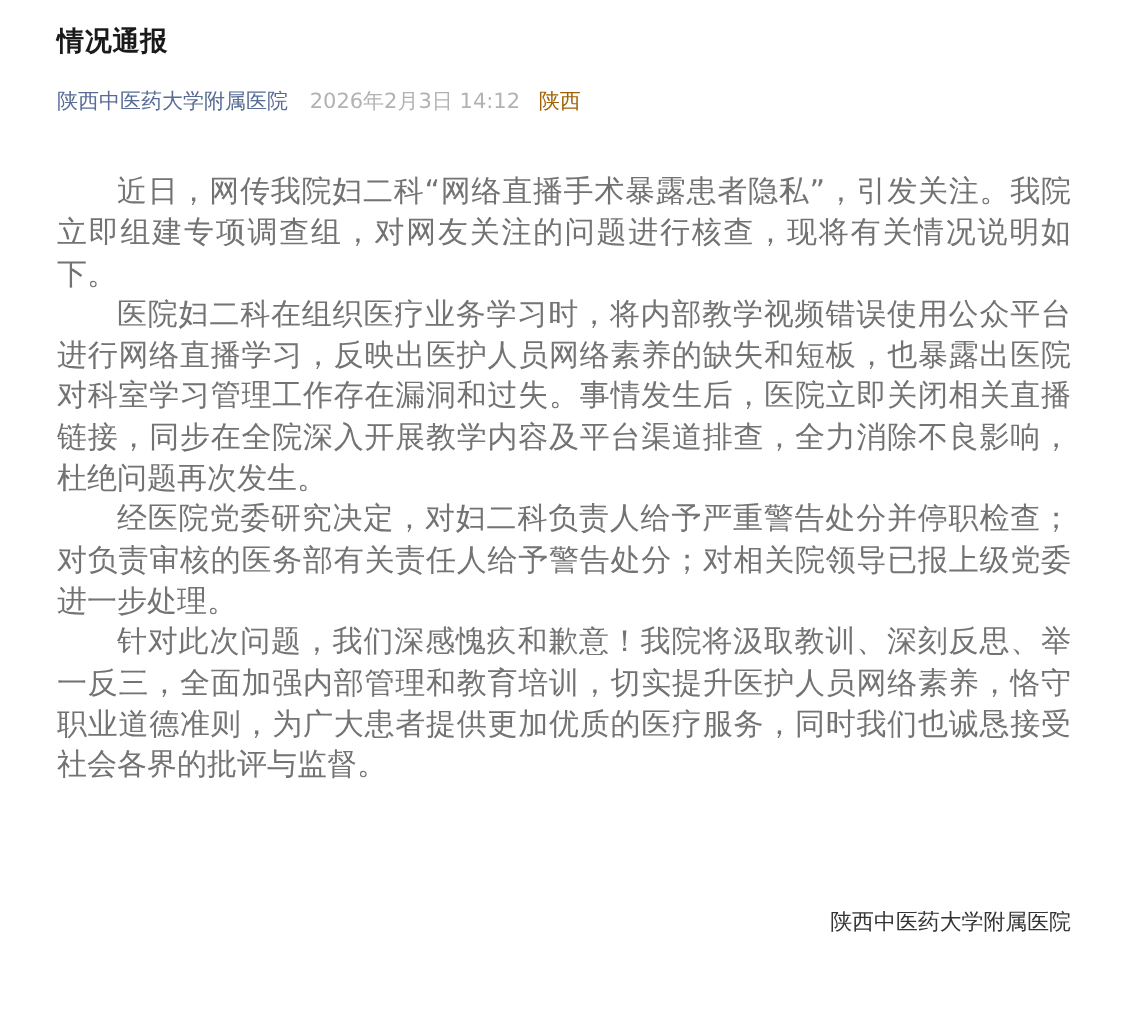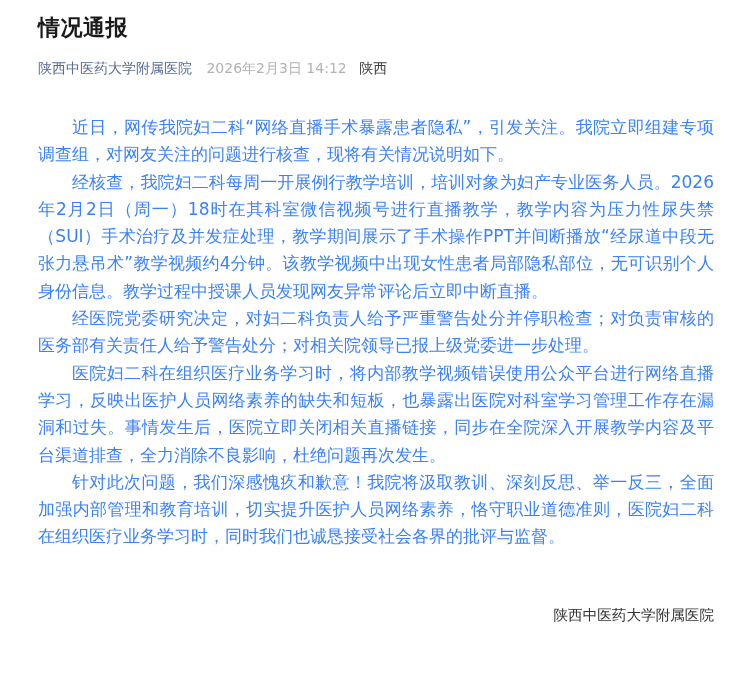--- a/index.html
+++ b/index.html
@@ -18,21 +18,21 @@
       position: relative;
       width: 750px;
       height: 680px;
       box-sizing: border-box;
       padding: 0 27px 0 27px;
     }
     .title {
       position: absolute;
       left: 38px;
       top: 14px;
-      font-size: 22px;
+      font-size: 18px;
       font-weight: bold;
       color: #1a1a1a;
       letter-spacing: 0.5px;
       margin: 0;
       line-height: 28px;
     }
     .meta {
       position: absolute;
       left: 38px;
       top: 58px;
@@ -42,30 +42,30 @@
     }
     .meta .author {
       color: #576b95;
       margin-right: 10px;
     }
     .meta .time {
       color: #b2b2b2;
       margin-right: 8px;
     }
     .meta .loc {
-      color: #404040;
+      color: #a16207;
     }
     .content {
       position: absolute;
       left: 38px;
       top: 114px;
       width: 676px;
-      font-size: 17px;
+      font-size: 20px;
       line-height: 27.3px;
-      color: #3b82f6;
+      color: #737373;
       text-align: justify;
     }
     .content p {
       margin: 0;
       text-indent: 2em;
     }
     .signature {
       position: absolute;
       right: 36px;
       top: 602px;
@@ -85,22 +85,21 @@
   <h1 class="title">情况通报</h1>
 
   <div class="meta">
     <span class="author">陕西中医药大学附属医院</span>
     <span class="time">2026年2月3日 14:12</span>
     <span class="loc">陕西</span>
   </div>
 
   <div class="content">
     <p>近日，网传我院妇二科“网络直播手术暴露患者隐私”，引发关注。我院立即组建专项调查组，对网友关注的问题进行核查，现将有关情况说明如下。</p>
-    <p>经核查，我院妇二科每周一开展例行教学培训，培训对象为妇产专业医务人员。2026年2月2日（周一）18时在其科室微信视频号进行直播教学，教学内容为压力性尿失禁（SUI）手术治疗及并发症处理，教学期间展示了手术操作PPT并间断播放“经尿道中段无张力悬吊术”教学视频约4分钟。该教学视频中出现女性患者局部隐私部位，无可识别个人身份信息。教学过程中授课人员发现网友异常评论后立即中断直播。</p>
+    <p>医院妇二科在组织医疗业务学习时，将内部教学视频错误使用公众平台进行网络直播学习，反映出医护人员网络素养的缺失和短板，也暴露出医院对科室学习管理工作存在漏洞和过失。事情发生后，医院立即关闭相关直播链接，同步在全院深入开展教学内容及平台渠道排查，全力消除不良影响，杜绝问题再次发生。</p>
     <p>经医院党委研究决定，对妇二科负责人给予严重警告处分并停职检查；对负责审核的医务部有关责任人给予警告处分；对相关院领导已报上级党委进一步处理。</p>
-    <p>医院妇二科在组织医疗业务学习时，将内部教学视频错误使用公众平台进行网络直播学习，反映出医护人员网络素养的缺失和短板，也暴露出医院对科室学习管理工作存在漏洞和过失。事情发生后，医院立即关闭相关直播链接，同步在全院深入开展教学内容及平台渠道排查，全力消除不良影响，杜绝问题再次发生。</p>
-    <p>针对此次问题，我们深感愧疚和歉意！我院将汲取教训、深刻反思、举一反三，全面加强内部管理和教育培训，切实提升医护人员网络素养，恪守职业道德准则，医院妇二科在组织医疗业务学习时，同时我们也诚恳接受社会各界的批评与监督。</p>
+    <p>针对此次问题，我们深感愧疚和歉意！我院将汲取教训、深刻反思、举一反三，全面加强内部管理和教育培训，切实提升医护人员网络素养，恪守职业道德准则，为广大患者提供更加优质的医疗服务，同时我们也诚恳接受社会各界的批评与监督。</p>
   </div>
 
   <div class="signature">
     <div>陕西中医药大学附属医院</div>
   </div>
 </div>
 
 </body></html>

